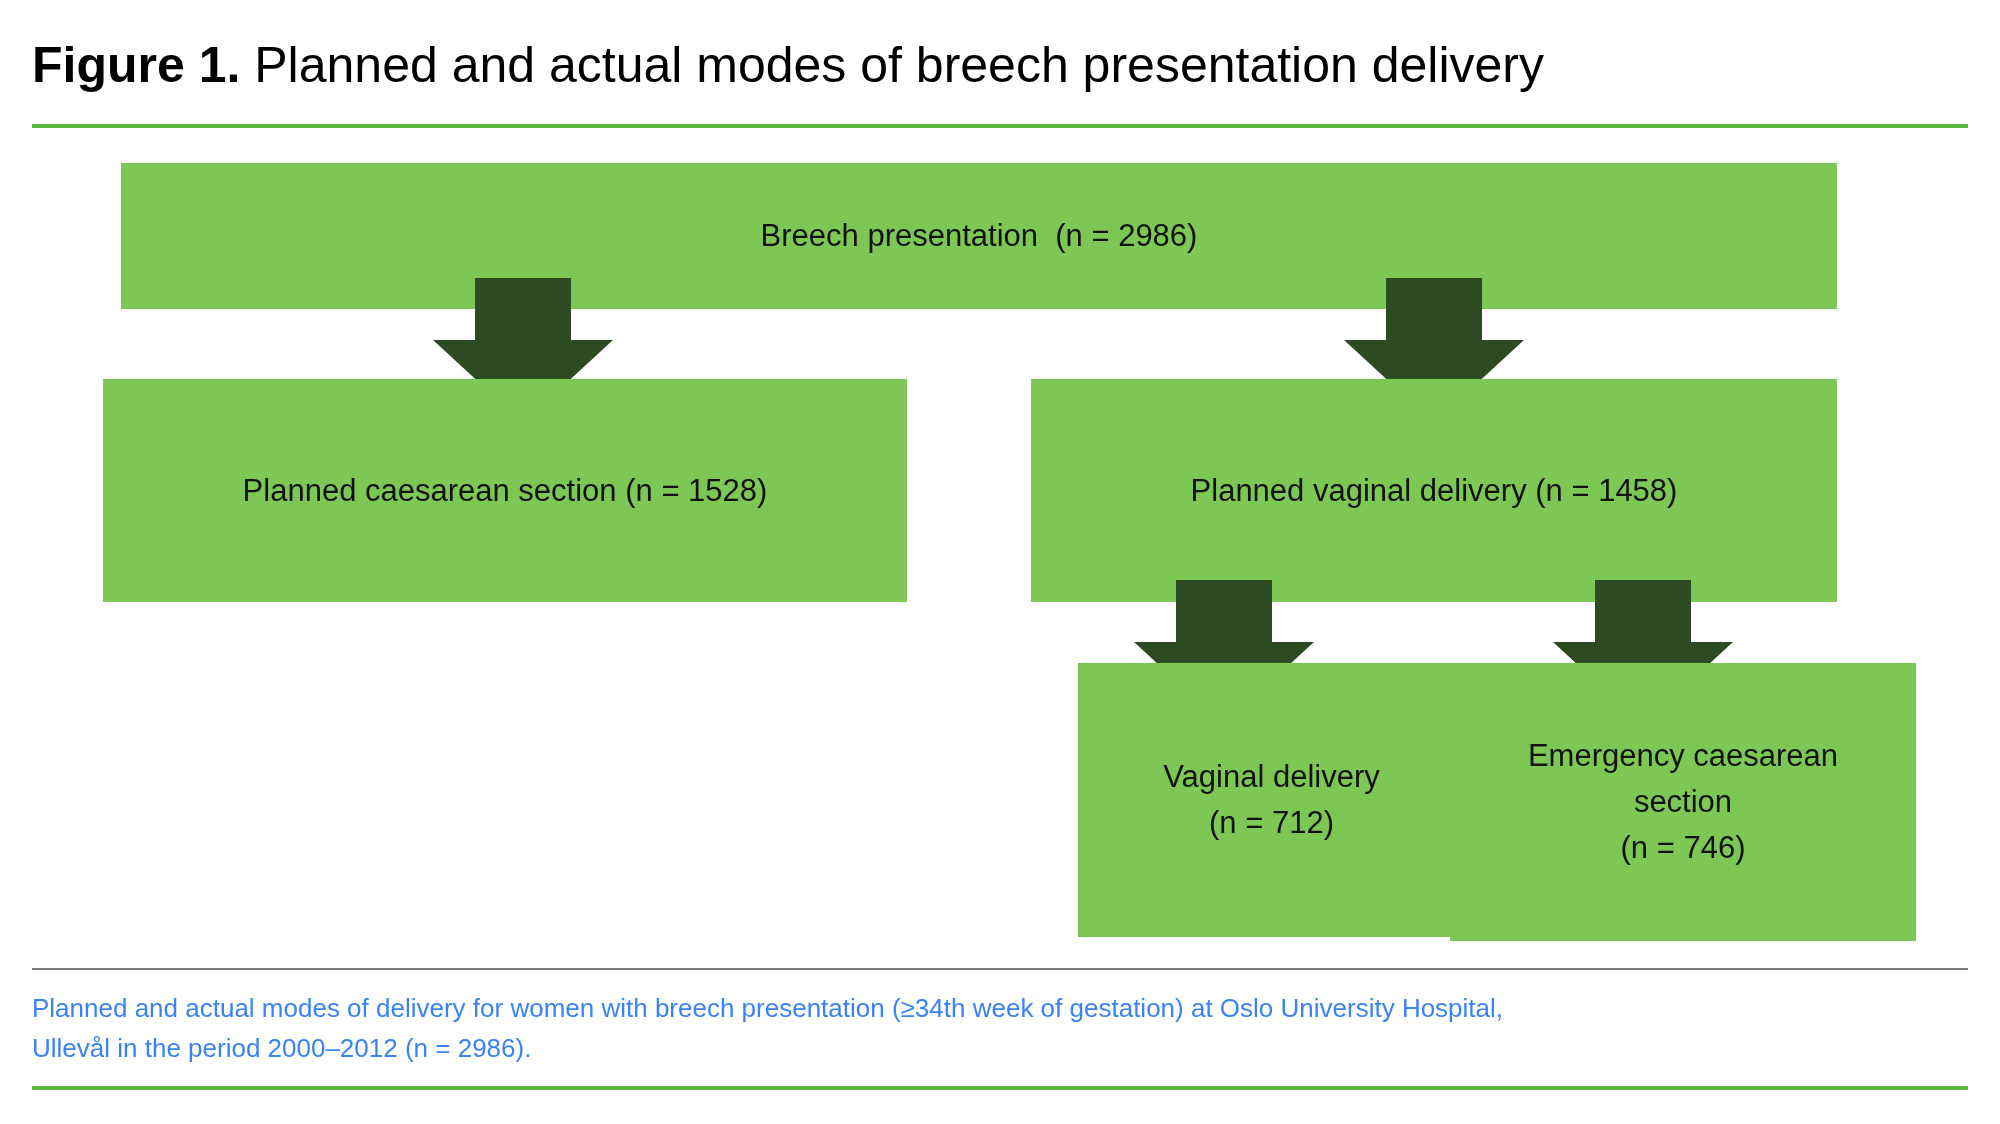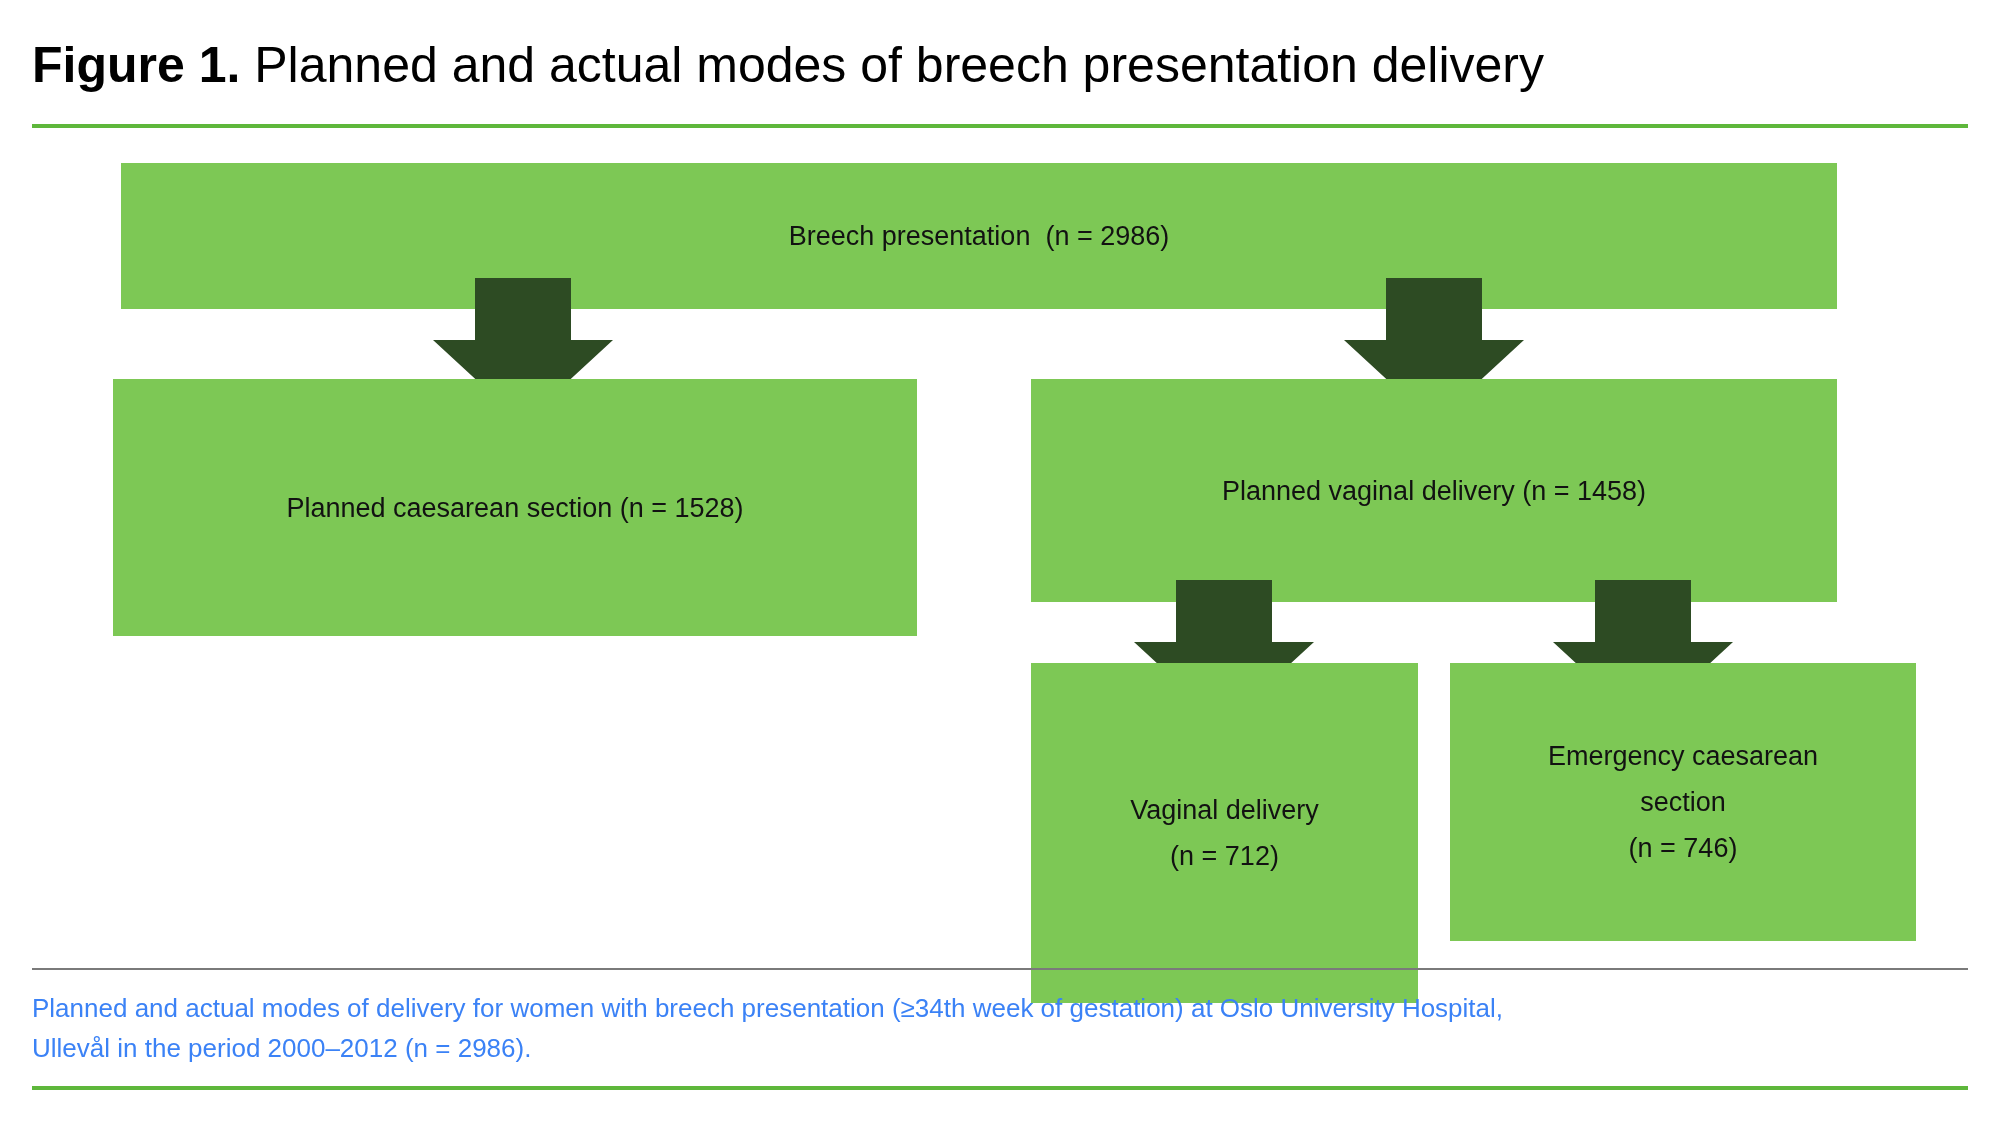--- a/index.html
+++ b/index.html
@@ -27,28 +27,28 @@
   }
   .rule-top { top: 124px; }
   .rule-bottom { top: 1086px; }
 
   .box {
     position: absolute;
     background: var(--box-green, #7DC855);
     display: flex; flex-direction: column;
     align-items: center; justify-content: center;
     text-align: center;
-    font-size: 27px; line-height: 46px;
+    font-size: 31px; line-height: 46px;
     color: #121212;
     white-space: pre-wrap;
   }
   #box-root { left: 121px; top: 163px; width: 1716px; height: 146px; }
-  #box-pcs  { left: 113px;  top: 379px; width: 804px; height: 257px; }
+  #box-pcs  { left: 103px;  top: 379px; width: 804px; height: 223px; }
   #box-pvd  { left: 1031px; top: 379px; width: 806px; height: 223px; }
-  #box-vd   { left: 1031px; top: 663px; width: 387px; height: 340px; }
+  #box-vd   { left: 1078px; top: 663px; width: 387px; height: 274px; }
   #box-ecs  { left: 1450px; top: 663px; width: 466px; height: 278px; }
 
   .arrow { position: absolute; width: 180px; height: 145px; }
   .arrow polygon { fill: var(--arrow-dark-green, #2D4B23); }
   #arrow-a { left: 433px;  top: 278px; }
   #arrow-b { left: 1344px; top: 278px; }
   #arrow-c { left: 1134px; top: 580px; }
   #arrow-d { left: 1553px; top: 580px; }
 
   .divider {

